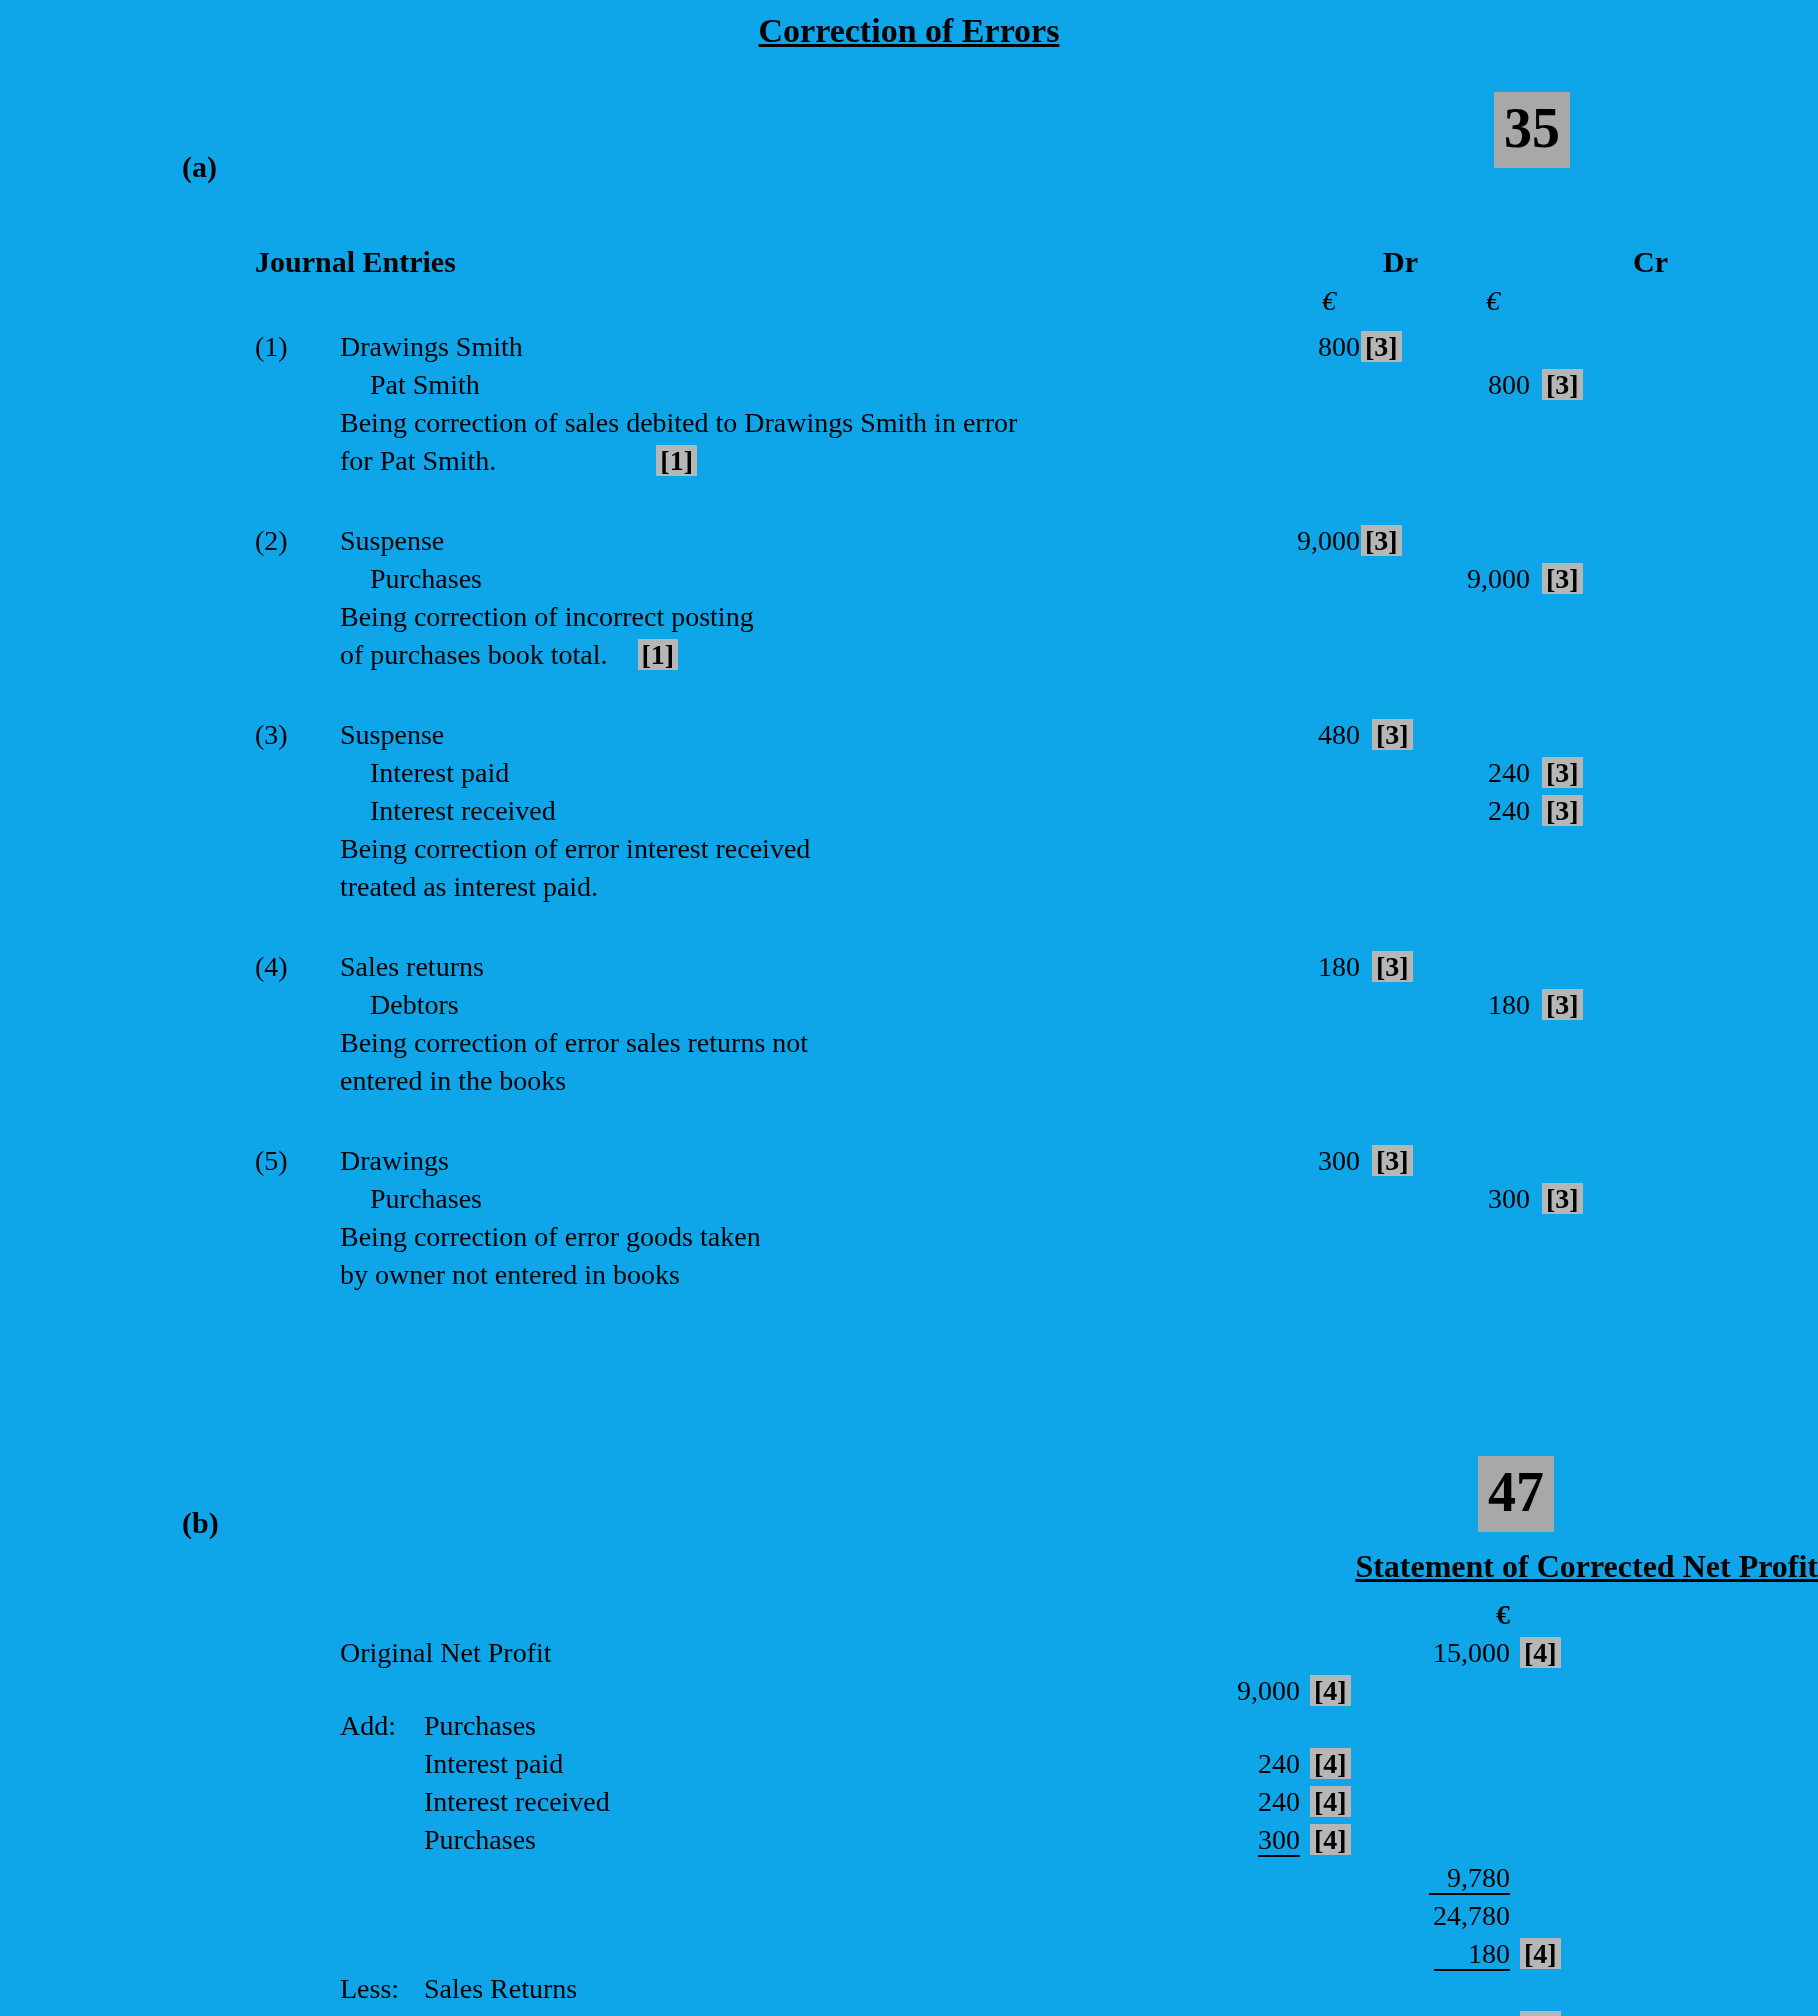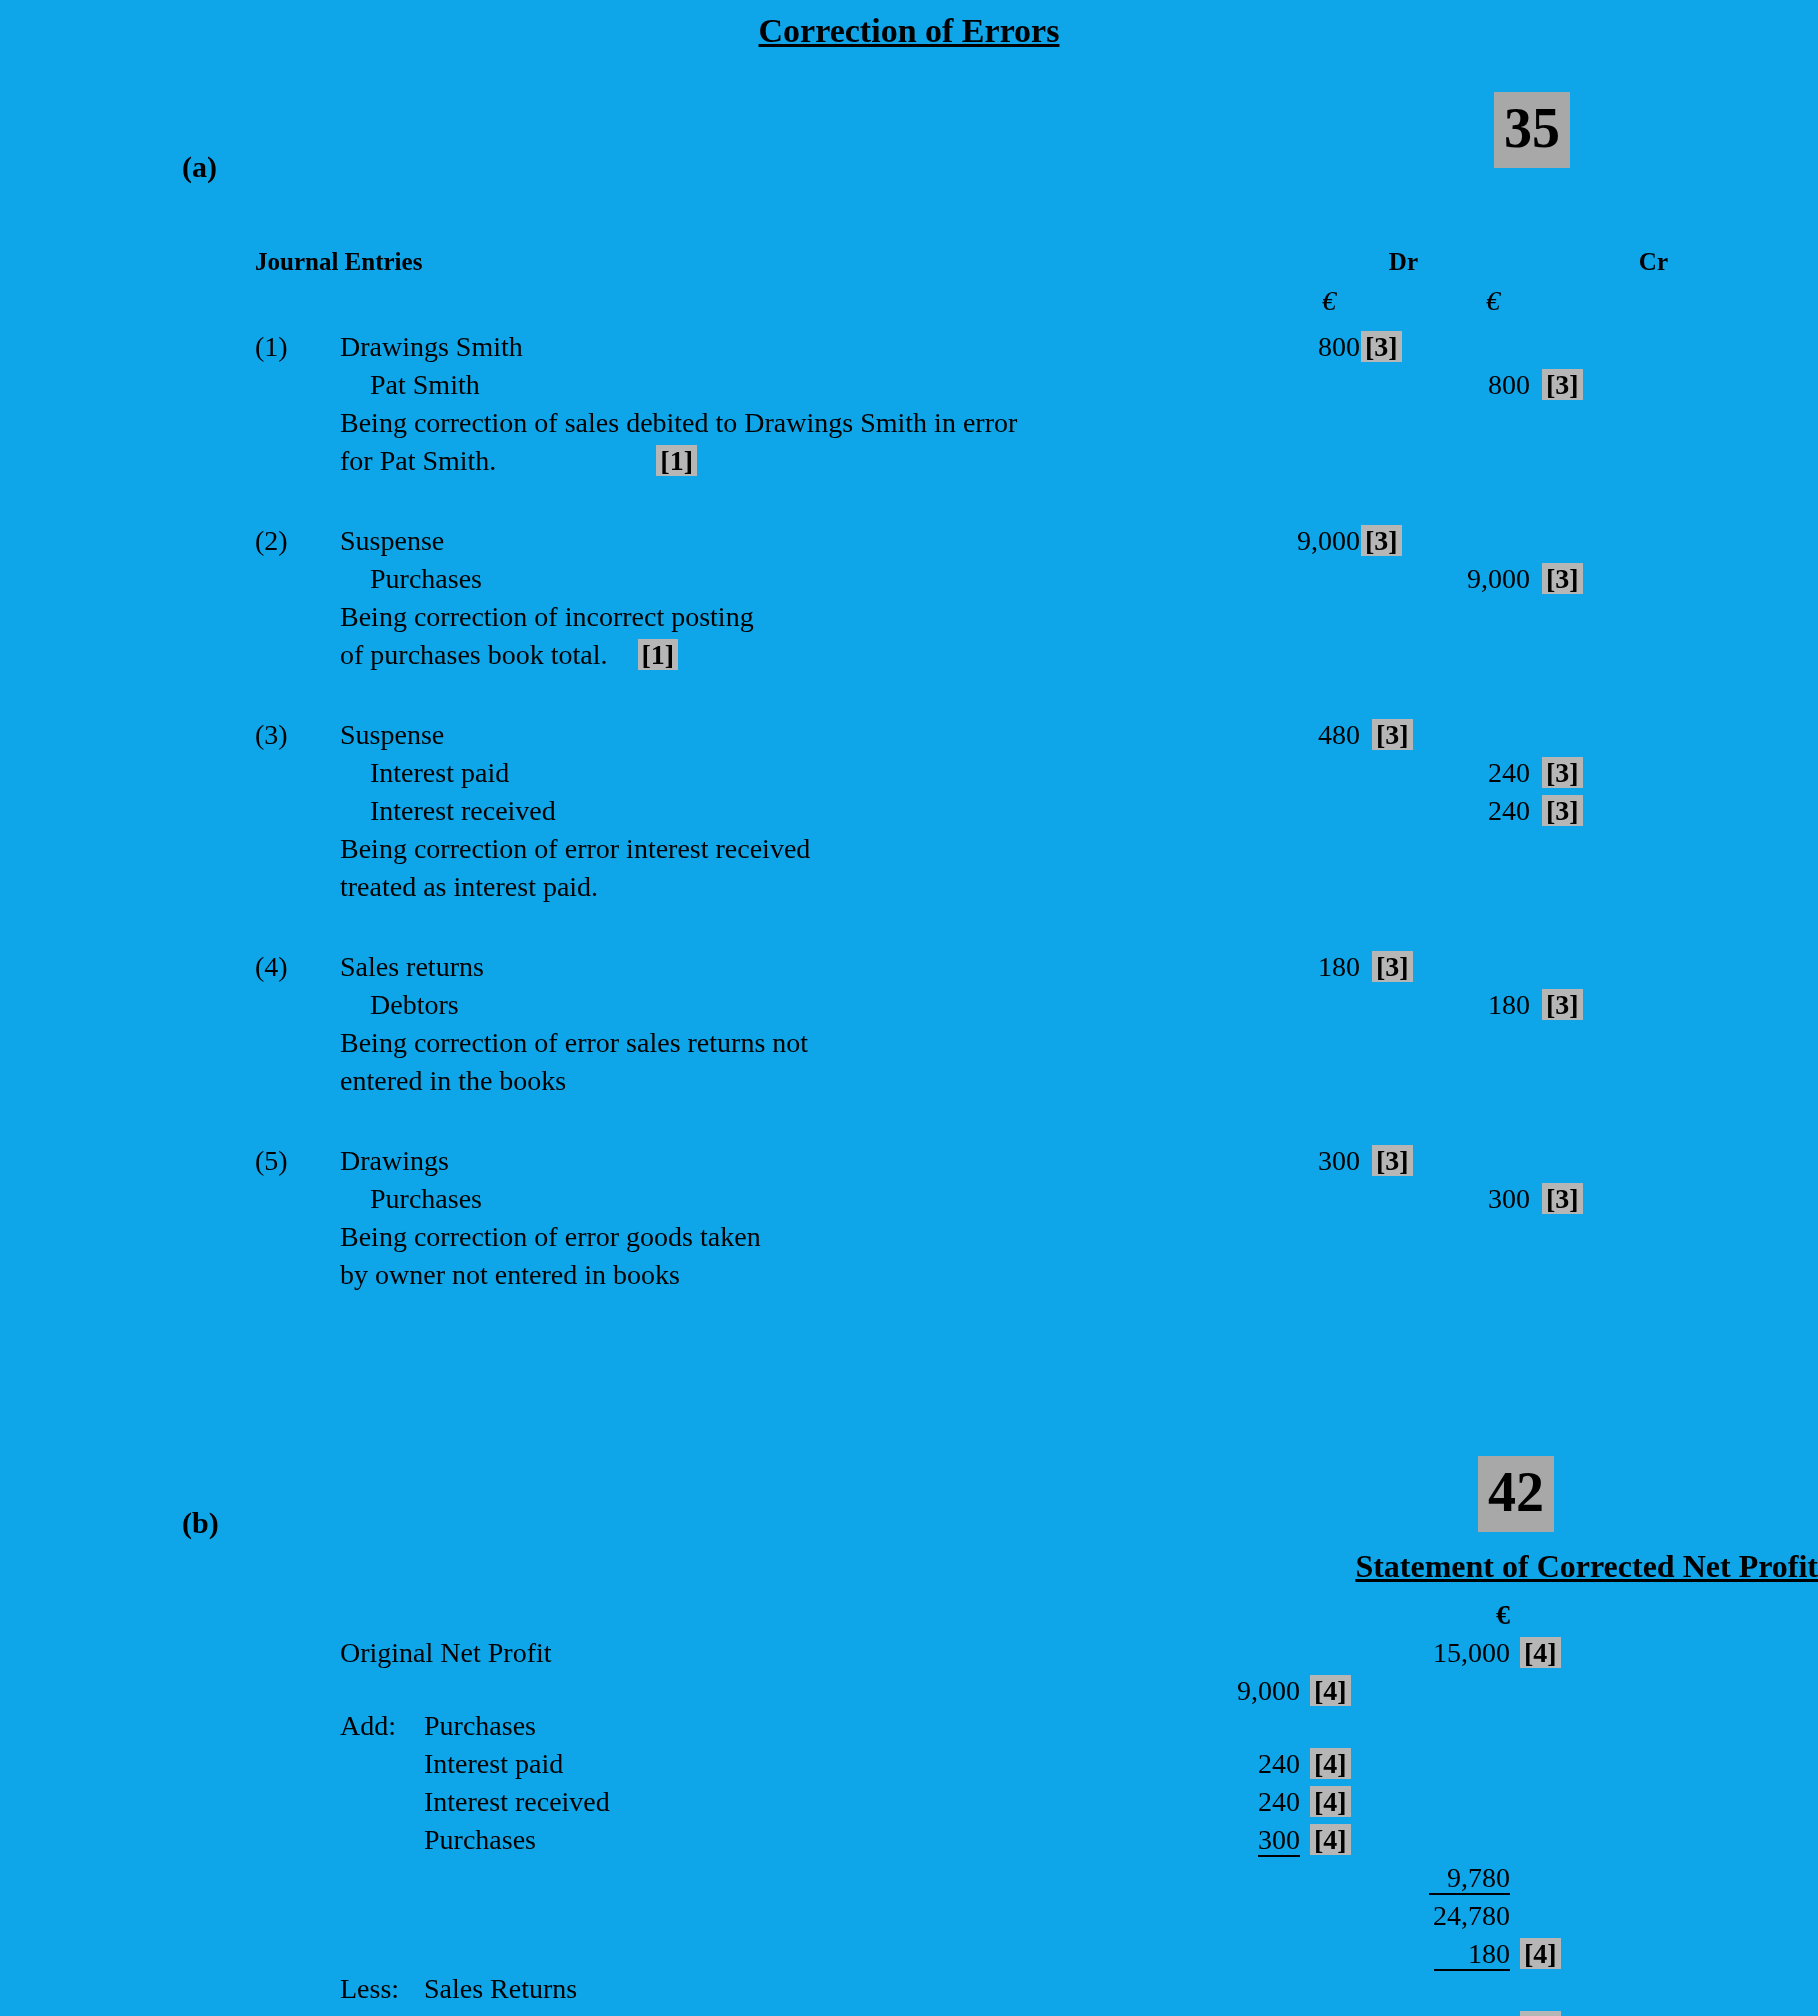--- a/index.html
+++ b/index.html
@@ -28,21 +28,21 @@
   .jrow { display:grid; grid-template-columns:85px 890px 130px 60px 110px 60px; line-height:38px; }
   .c-num    { grid-column:1; }
   .c-jtitle { grid-column:1/3; }
   .c-acct   { grid-column:2; }
   .c-acct.ind { padding-left:30px; }
   .c-dr  { grid-column:3; text-align:right; }
   .c-drm { grid-column:4; }
   .c-cr  { grid-column:5; text-align:right; }
   .c-crm { grid-column:6; }
   .c-narr{ grid-column:2/7; }
-  .jhead { font-weight:bold; font-size:25px; line-height:40px;gap:36px; }
+  .jhead { font-weight:bold; font-size:30px; line-height:40px;gap:36px; }
   .jhead .c-dr { text-align:right; padding-right:14px; }
   .jhead .c-cr { text-align:right; padding-right:6px; }
   .cur-row { font-style:italic; margin-bottom:8px; }
   .cur-row .c-dr { padding-right:24px; }
   .cur-row .c-cr { padding-right:30px; }
   .jentry { margin-bottom:42px; }
 
   .mk {
     background:var(--hl,#b6b6b6); font-weight:bold; padding:0 4px;
     margin-left:12px; white-space:nowrap; font-style:normal;
@@ -194,21 +194,21 @@
         <div class="c-narr">Being correction of error goods taken</div>
       </div>
       <div class="jrow">
         <div class="c-narr">by owner not entered in books</div>
       </div>
     </section>
 
   </div>
 
   <div class="sec-label label-b">(b)</div>
-  <div class="score-box box-b">42</div>
+  <div class="score-box box-b">47</div>
 
   <div class="stmt-heading">Statement of Corrected Net Profit</div>
 
   <div class="statement">
 
     <div class="srow">
       <div class="s-out cur-b">€</div>
     </div>
 
     <div class="srow">

